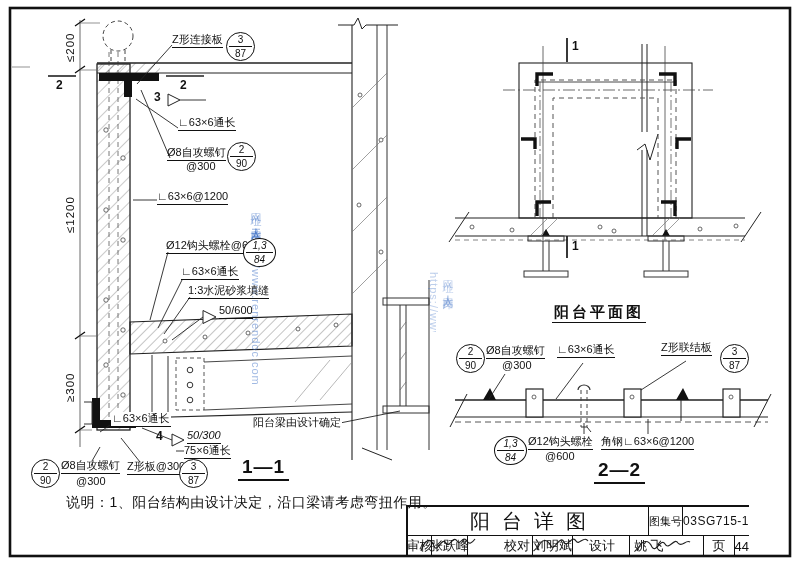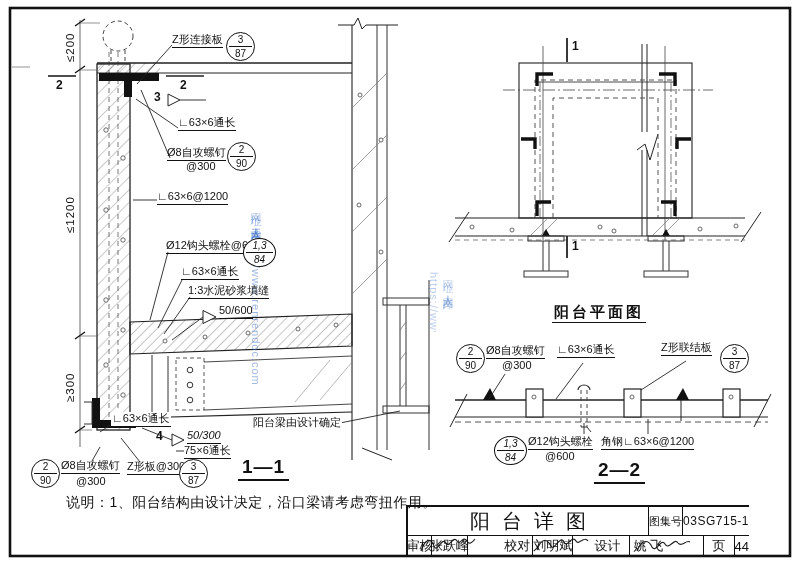--- a/index.html
+++ b/index.html
@@ -331,21 +331,21 @@
       <div class="cell c-al">图集号</div>
       <div class="cell c-an noline">03SG715-1</div>
     </div>
     <div class="r2">
       <div class="cell" style="width:24px;">审核</div>
       <div class="cell" style="width:36px;">张跃峰</div>
       <div class="cell" style="width:74px;justify-content:flex-end;padding-right:2px;">
         <span>校对</span>
       </div>
       <div class="cell" style="width:43px;">刘明斌</div>
-      <div class="cell" style="width:63px;justify-content:flex-end;padding-right:8px;font-family:Liberation Mono, monospace;">
+      <div class="cell" style="width:63px;justify-content:flex-end;padding-right:14px;font-family:Liberation Mono, monospace;">
         <span>设计</span>
       </div>
       <div class="cell" style="width:84px;justify-content:flex-start;padding-left:4px;">姚 飞</div>
       <div class="cell" style="width:35px;">页</div>
       <div class="cell noline" style="flex:1;">44</div>
     </div>
   </div>
 
 </div>
 

